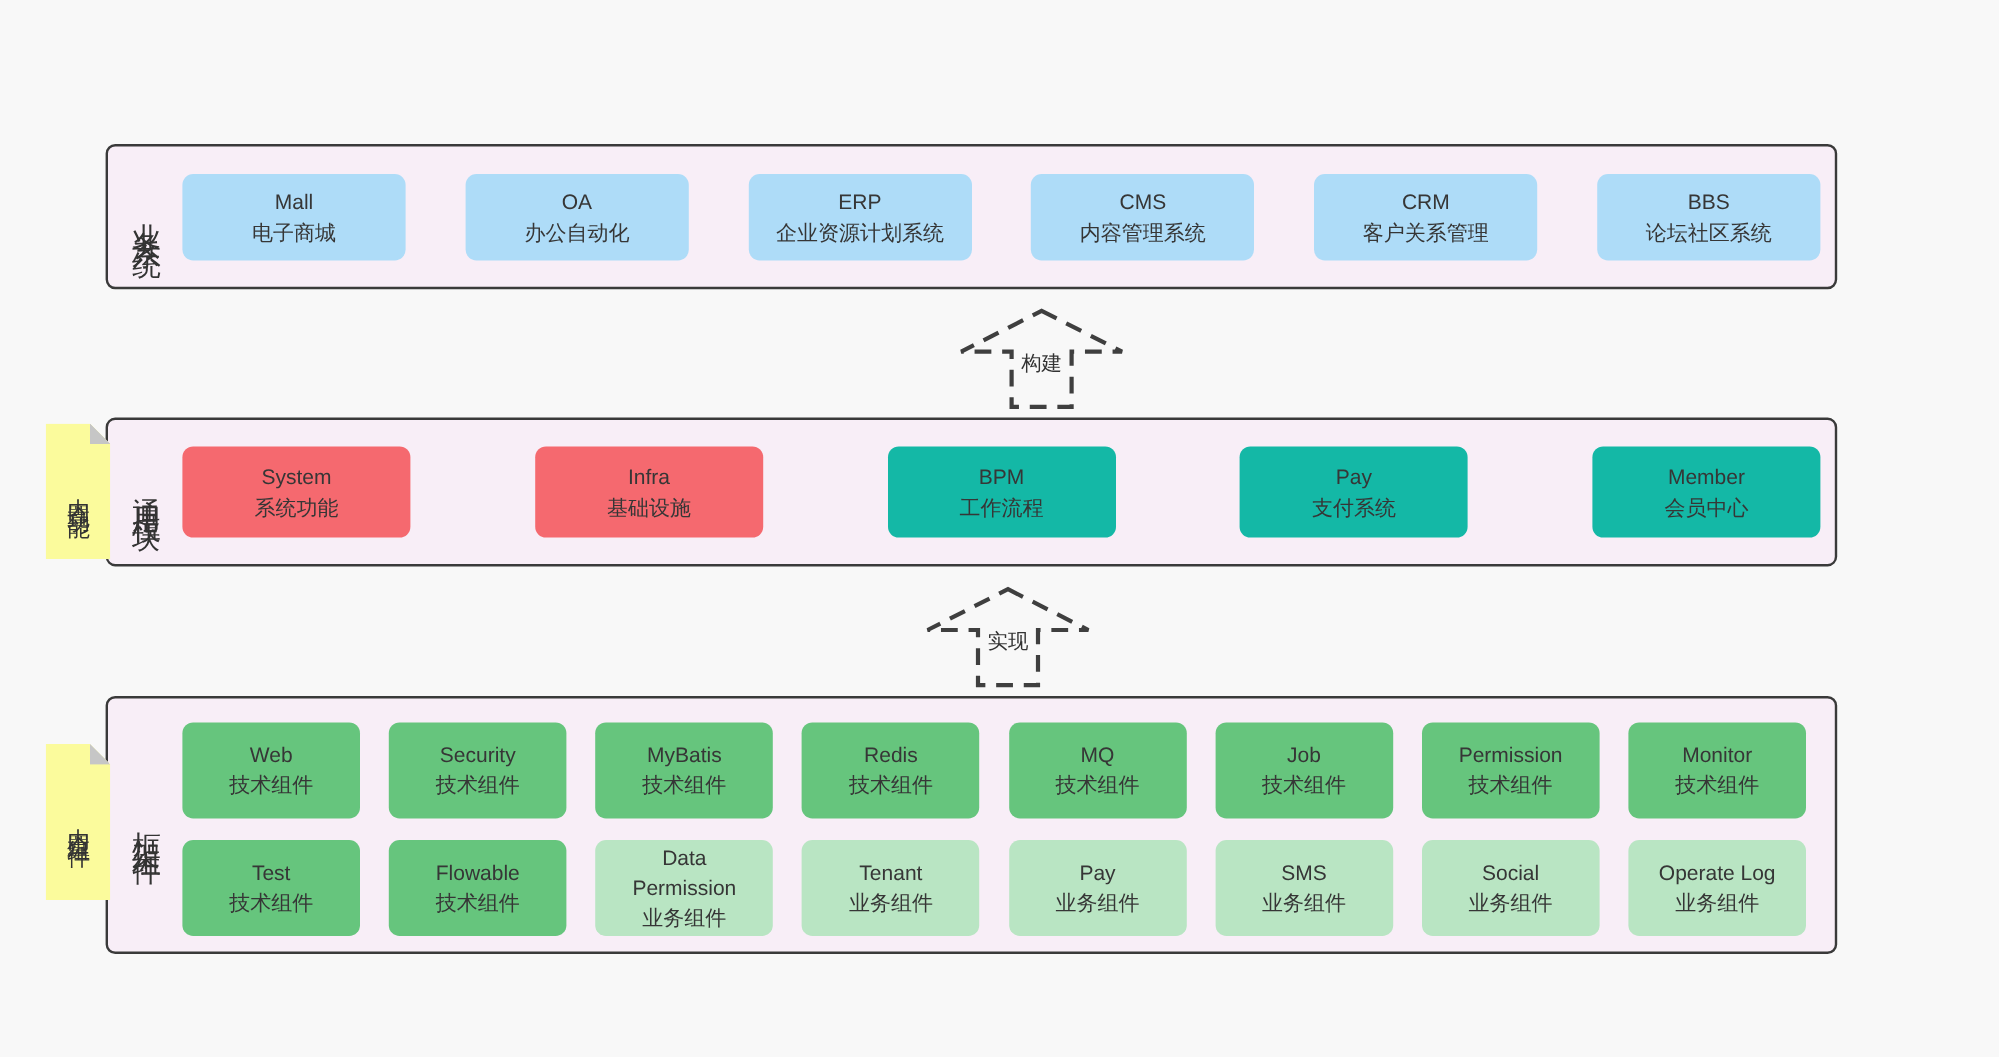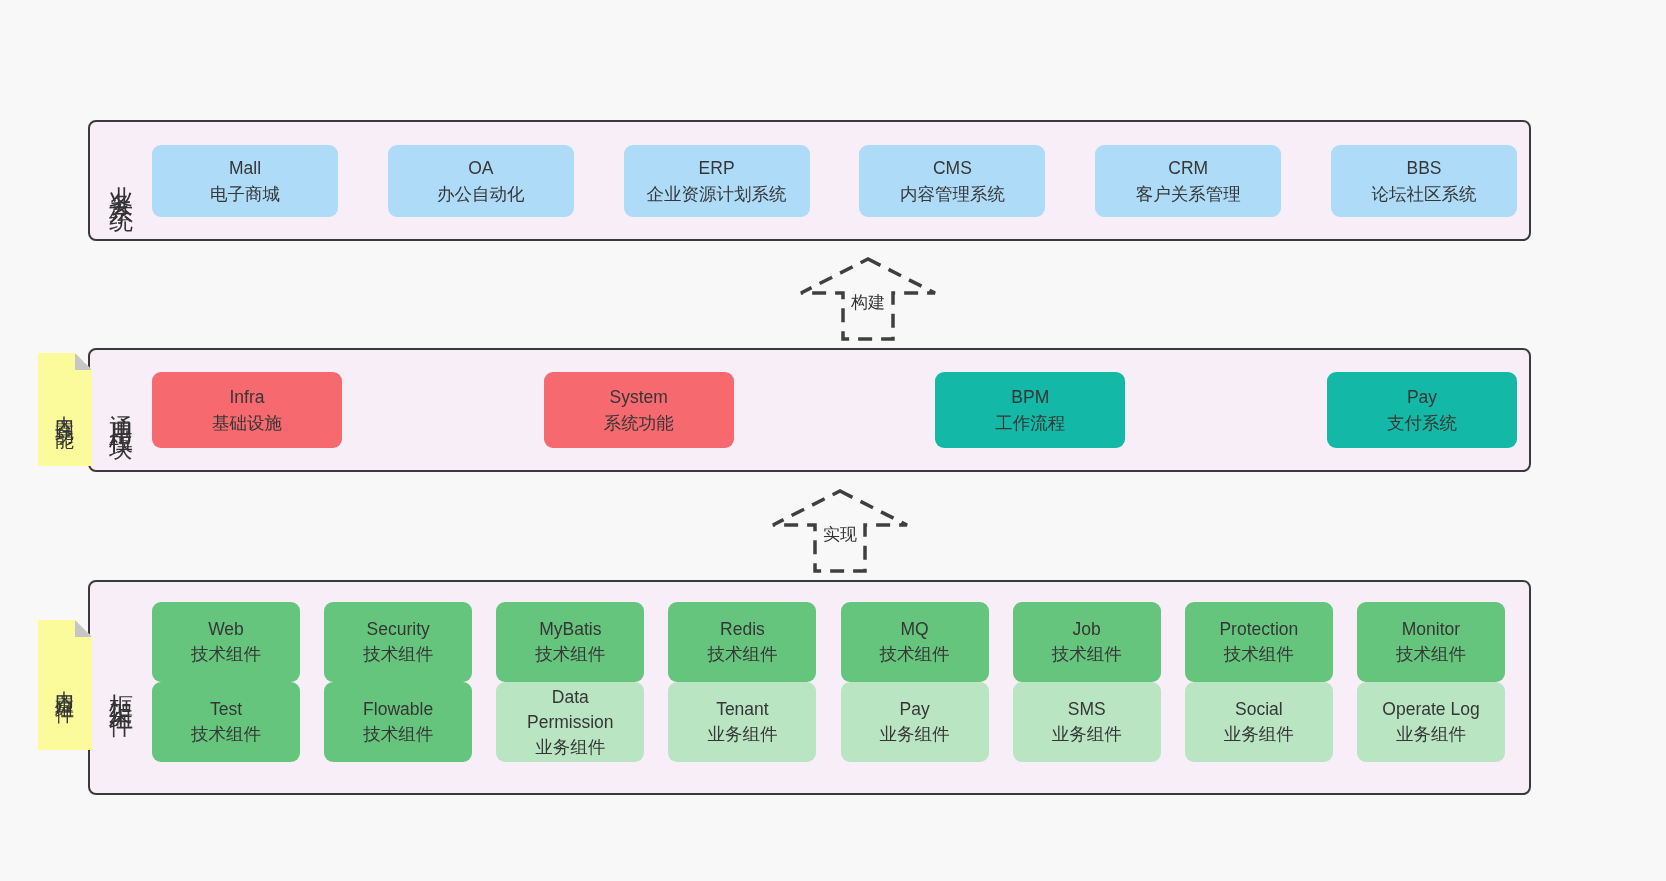--- a/index.html
+++ b/index.html
@@ -49,21 +49,21 @@
   .band3 .box{width:148px;height:80px;padding:0 18px;line-height:25px;}
 
   .blue {background:#aedcf8;}
   .red  {background:#f5696f;}
   .pink {background:#14b8a6;}
   .green{background:#66c57d;}
   .lgreen{background:#b9e5c3;}
 
   .grid-rows{
     position:absolute;left:62px;top:20px;width:1353px;
-    display:flex;flex-direction:column;
+    display:flex;flex-direction:column;gap:18px;
   }
   .grid-row{display:flex;justify-content:space-between;}
 
   
   .sticky{
     position:absolute;left:-52px;width:54px;
     background:#fbfb9c;
     clip-path:polygon(0 0,calc(100% - 17px) 0,100% 17px,100% 100%,0 100%);
     display:flex;align-items:center;justify-content:center;
     z-index:2;
@@ -133,34 +133,38 @@
   <section class="band band2">
     <div class="sticky">
       <div class="sticky-fold"></div>
       <span class="v-text">内置功能</span>
     </div>
     <div class="band-label">
       <span class="v-text">通用模块</span>
     </div>
     <div class="boxes">
       <div class="box red">
+        <span>System</span>
+        <span>系统功能</span>
+      </div>
+      <div class="box red">
         <span>Infra</span>
         <span>基础设施</span>
-      </div>
-      <div class="box red">
-        <span>System</span>
-        <span>系统功能</span>
       </div>
       <div class="box pink">
         <span>BPM</span>
         <span>工作流程</span>
       </div>
       <div class="box pink">
         <span>Pay</span>
         <span>支付系统</span>
+      </div>
+      <div class="box pink">
+        <span>Member</span>
+        <span>会员中心</span>
       </div>
     </div>
   </section>
 
   <div class="arrow arrow2">
     <svg width="140" height="88" viewBox="0 0 140 88">
       <polygon points="70,4 137,38 95,38 95,84 45,84 45,38 3,38" fill="none" stroke="#3f3f3f" stroke-width="3.5" stroke-dasharray="14 9" stroke-linejoin="miter"></polygon>
     </svg>
     <span class="arrow-label">实现</span>
   </div>
@@ -194,21 +198,21 @@
         </div>
         <div class="box green">
           <span>MQ</span>
           <span>技术组件</span>
         </div>
         <div class="box green">
           <span>Job</span>
           <span>技术组件</span>
         </div>
         <div class="box green">
-          <span>Protection</span>
+          <span>Permission</span>
           <span>技术组件</span>
         </div>
         <div class="box green">
           <span>Monitor</span>
           <span>技术组件</span>
         </div>
       </div>
 
       <div class="grid-row">
         <div class="box green">

